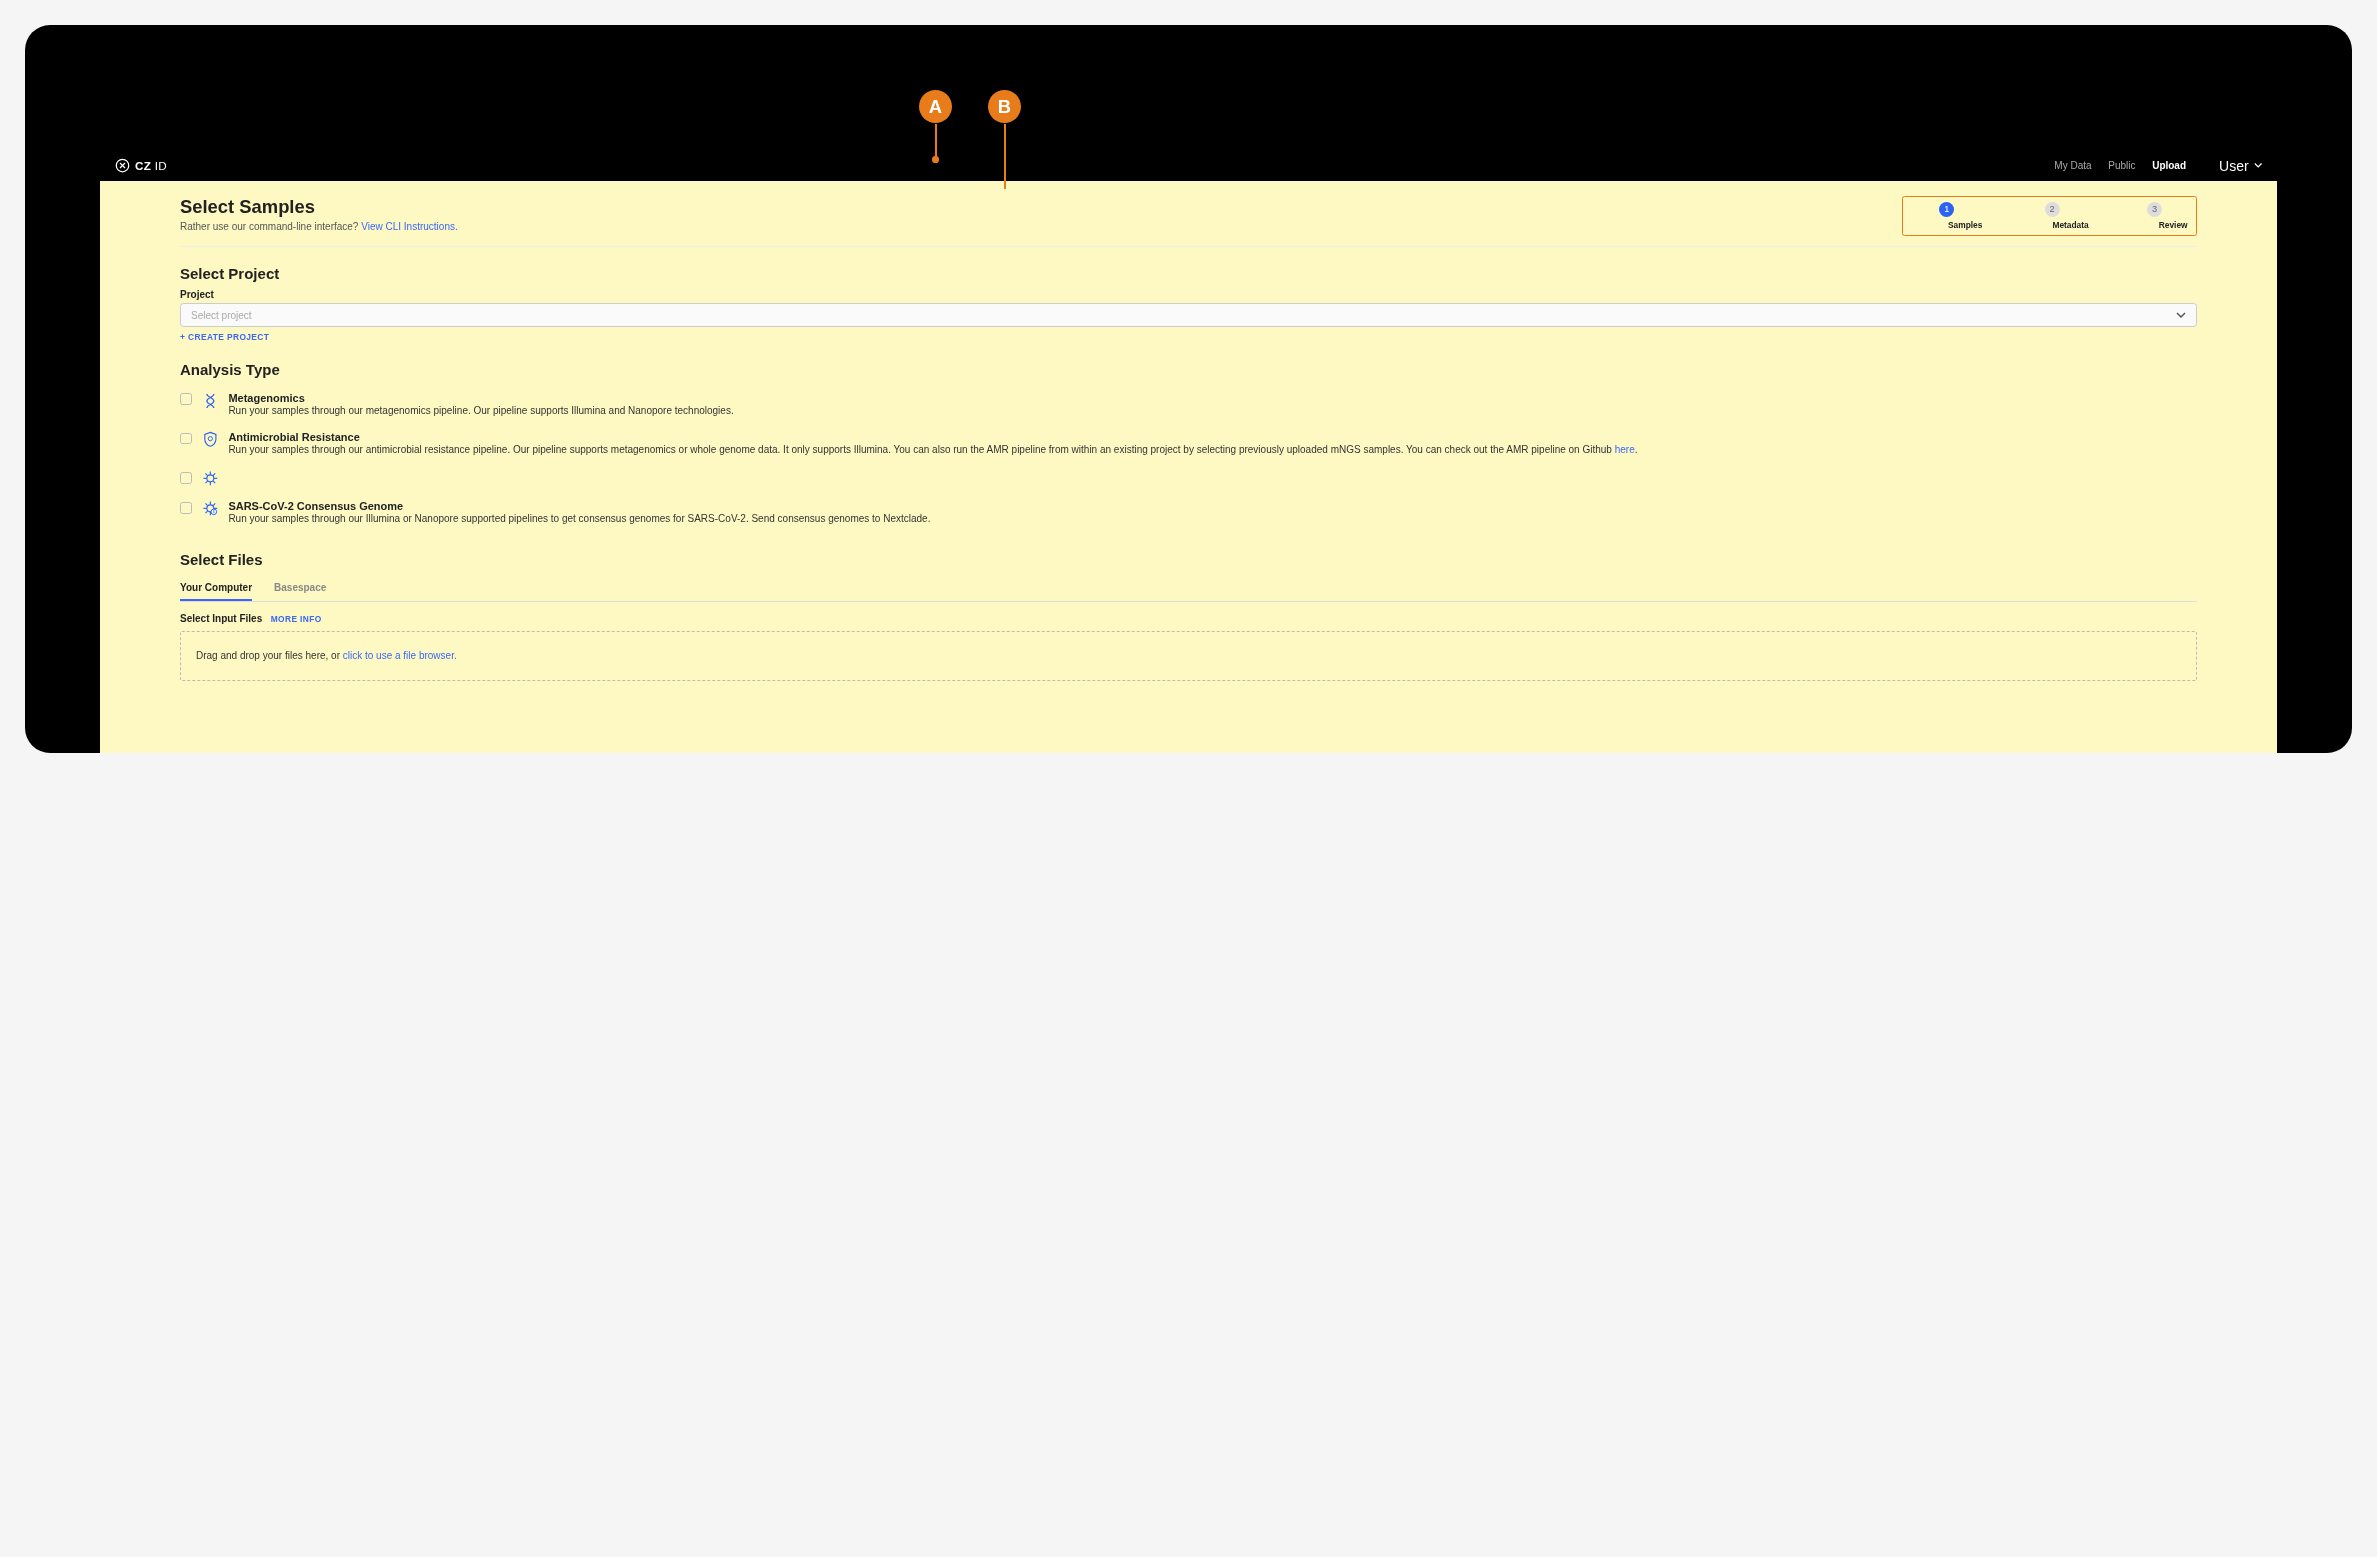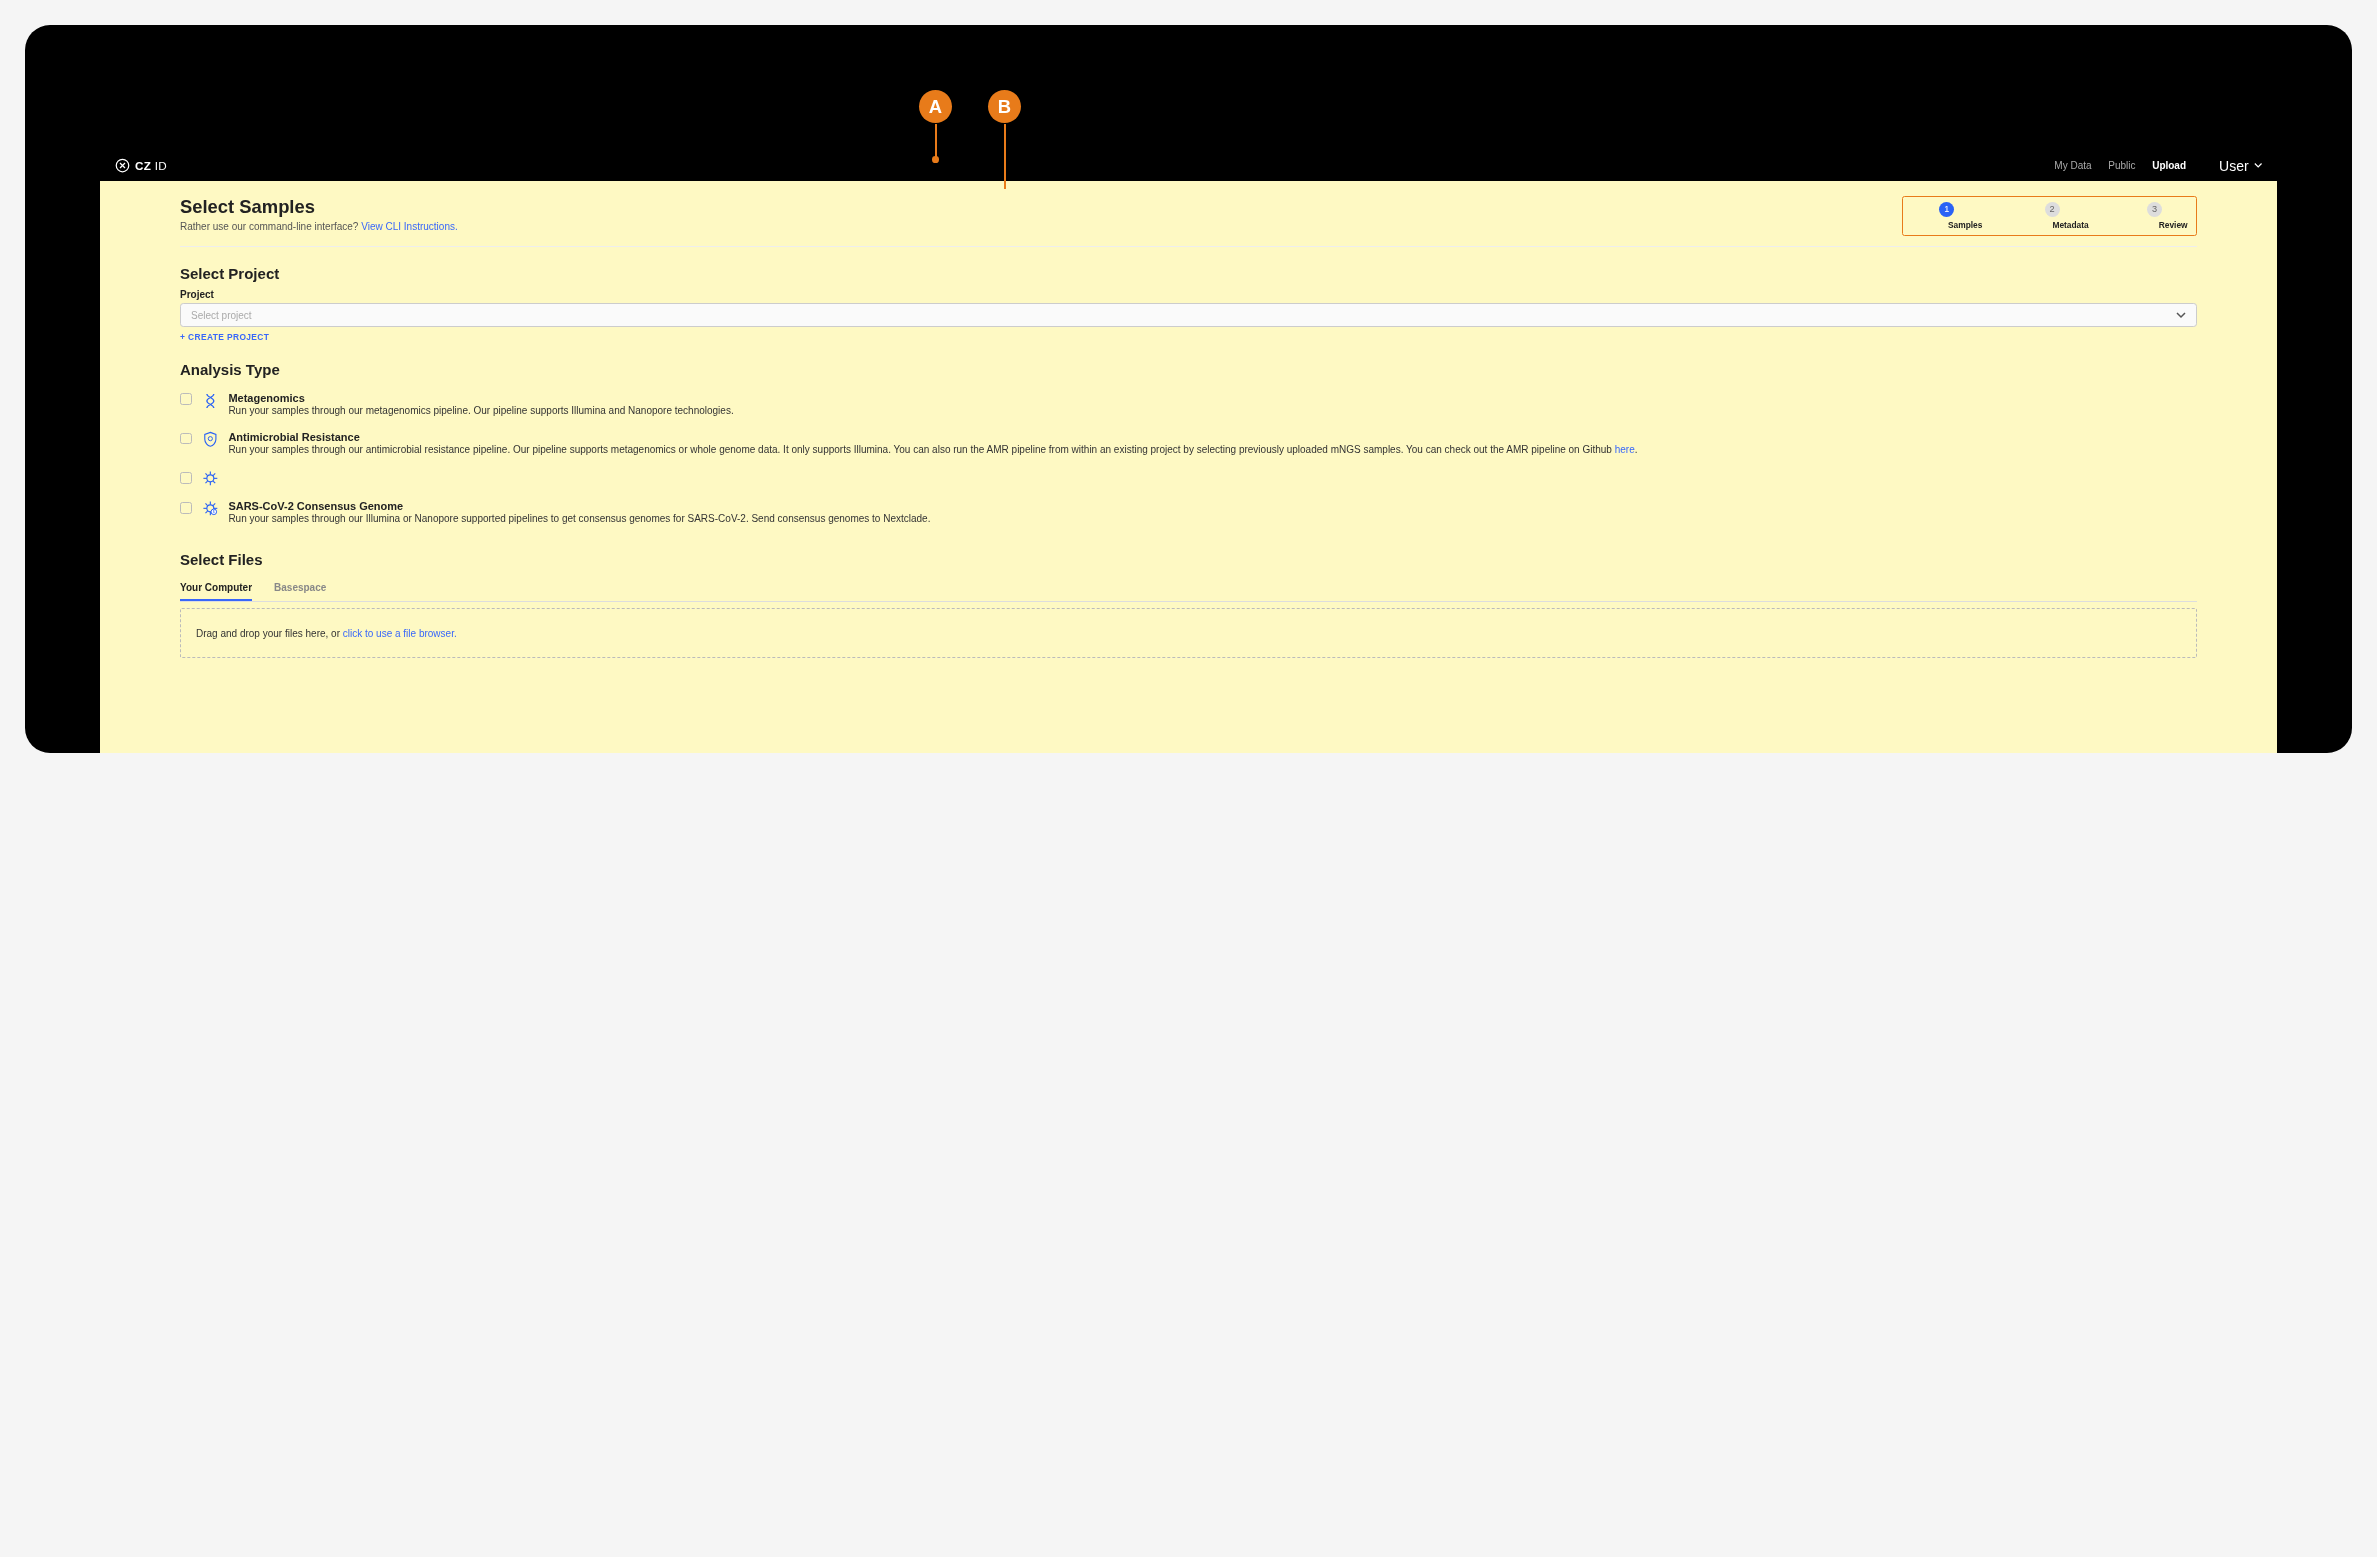--- a/index.html
+++ b/index.html
@@ -385,20 +385,24 @@
             <p>Run your samples through our Illumina or Nanopore supported pipelines to get consensus genomes for SARS-CoV-2. Send consensus genomes to Nextclade.</p>
           </div>
         </div>
 
         
         <h2 class="section-h2" style="margin-top:25px;">Select Files</h2>
         <div class="tabs">
           <div class="tab active">Your Computer</div>
           <div class="tab">Basespace</div>
         </div>
+        <div class="sub-row">
+          <span class="sub-label">Select Input Files</span>
+          <span class="more-info">MORE INFO</span>
+        </div>
         <div class="dropzone">
           <span>Drag and drop your files here, or </span><a>click to use a file browser.</a>
         </div>
 
       </div>
     </div>
   </div>
 </div>
 
 

